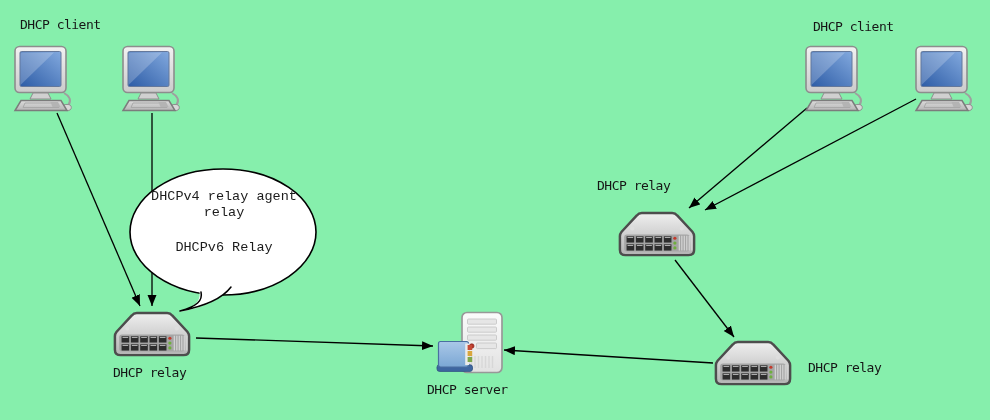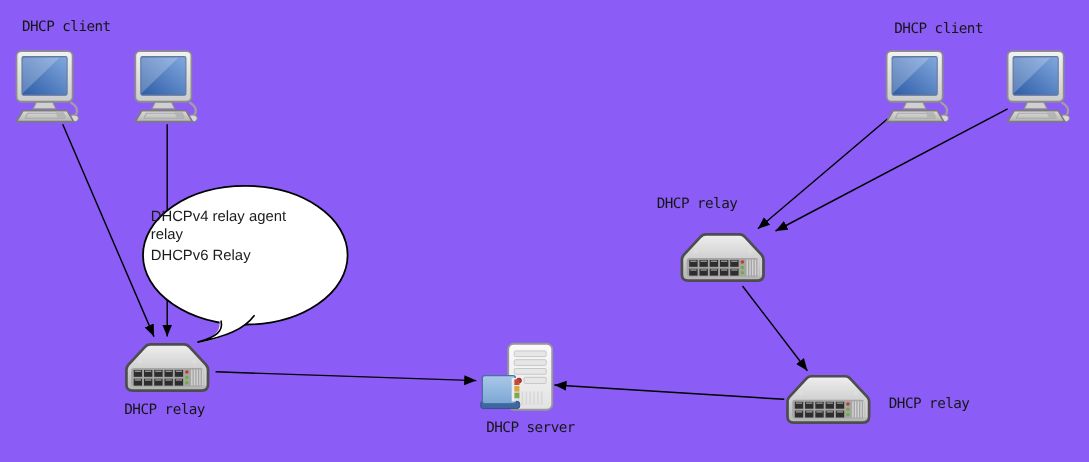--- a/index.html
+++ b/index.html
@@ -1,25 +1,25 @@
 <!DOCTYPE html>
 <html><head>
 <meta charset="utf-8">
 <style>
   html,body{margin:0;padding:0;background:#ffffff;}
-  .canvas{position:relative;width:990px;height:420px;background:#8b5cf6;overflow:hidden;
+  .canvas{position:relative;width:990px;height:420px;background:#86efac;overflow:hidden;
           font-family:"Liberation Sans",sans-serif;}
   .layer{position:absolute;left:0;top:0;}
   .icon{position:absolute;}
   .icon svg{display:block;width:100%;height:100%;}
   .lbl{position:absolute;font-family:"DejaVu Sans Mono",monospace;font-size:13px;
        letter-spacing:-0.5px;color:#161616;white-space:pre;line-height:15px;}
-  .callout-text{position:absolute;left:137px;top:189px;width:174px;
-       font-family:Liberation Sans, sans-serif;font-size:13.5px;line-height:15.5px;color:#1c1c1c;}
-  .callout-text .gap{margin-top:4px;}
+  .callout-text{position:absolute;left:137px;top:189px;width:174px;text-align:center;
+       font-family:Liberation Mono, monospace;font-size:13.5px;line-height:15.5px;color:#1c1c1c;}
+  .callout-text .gap{margin-top:20px;}
   .defs{position:absolute;width:0;height:0;overflow:hidden;}
 </style>
 </head>
 <body>
 
 <div class="canvas">
 
   <svg class="defs" aria-hidden="true">
     <defs>
       <linearGradient id="g-mon" x1="0" y1="0" x2="0" y2="1">
@@ -195,21 +195,21 @@
       <svg viewBox="0 0 70 66">
         <use href="#sym-server"></use>
       </svg>
     </div>
 
   <div class="lbl" style="left:20px;top:17px">DHCP client</div>
   <div class="lbl" style="left:813px;top:19px">DHCP client</div>
   <div class="lbl" style="left:597px;top:178px">DHCP relay</div>
   <div class="lbl" style="left:113px;top:365px">DHCP relay</div>
   <div class="lbl" style="left:808px;top:360px">DHCP relay</div>
-  <div class="lbl" style="left:442px;top:382px">DHCP server</div>
+  <div class="lbl" style="left:427px;top:382px">DHCP server</div>
 
   <div class="callout-text">
     <div>DHCPv4 relay agent</div>
     <div>relay</div>
     <div class="gap">DHCPv6 Relay</div>
   </div>
 
 </div>
 
 </body></html>

